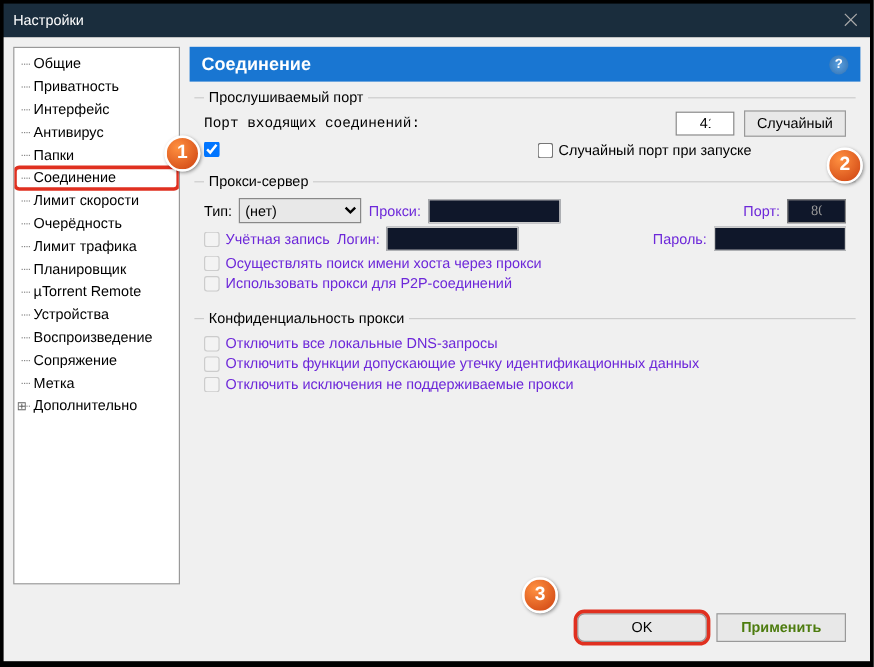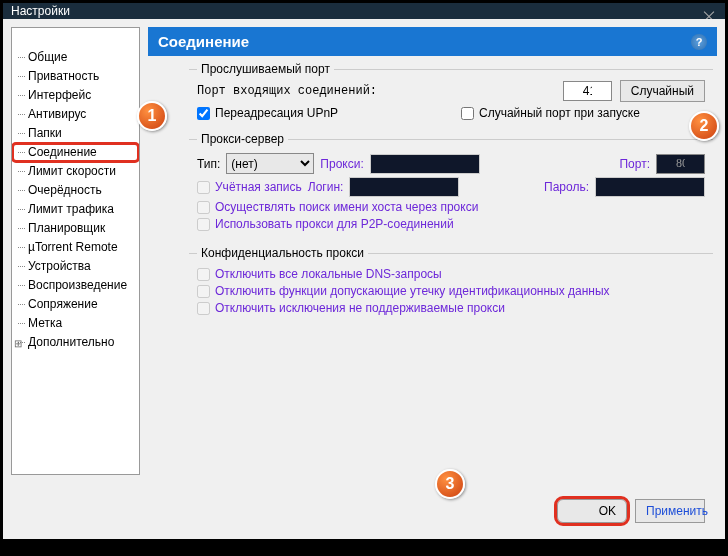--- a/index.html
+++ b/index.html
@@ -1,51 +1,51 @@
 <!DOCTYPE html>
 <html><head>
 <meta charset="utf-8">
 <style>
 * { box-sizing: border-box; margin: 0; padding: 0; }
 body { font-family: "Segoe UI", Tahoma, sans-serif; font-size: 12px; background: #000; width: 728px; height: 556px; overflow: hidden; }
 .window { width: 728px; height: 556px; background: #000; padding: 3px; }
-.titlebar { background: #1a2d3d; color: #fff; height: 16px; display: flex; align-items: center; padding: 0 8px; position: relative; }
+.titlebar { background: #1a2d3d; color: #fff; height: 28px; display: flex; align-items: center; padding: 0 8px; position: relative; }
 .titlebar .title { font-size: 12px; }
 .titlebar .close { position: absolute; right: 8px; top: 5px; width: 16px; height: 16px; cursor: pointer; }
 .titlebar .close::before, .titlebar .close::after { content: ''; position: absolute; width: 14px; height: 1px; background: #aaa; top: 8px; left: 1px; }
 .titlebar .close::before { transform: rotate(45deg); }
 .titlebar .close::after { transform: rotate(-45deg); }
 .content { background: #f0f0f0; display: flex; height: 464px; padding: 8px; gap: 8px; }
-.sidebar { width: 129px; background: #fff; border: 1px solid #999; padding: 20px 0; overflow: hidden; }
+.sidebar { width: 139px; background: #fff; border: 1px solid #999; padding: 4px 0; overflow: hidden; }
 .tree-item { padding: 1px 4px 1px 16px; cursor: pointer; white-space: nowrap; position: relative; font-size: 12px; line-height: 17px; }
 .tree-item::before { content: ''; position: absolute; left: 6px; top: 9px; width: 7px; height: 1px; border-top: 1px dotted #888; }
 .tree-item.selected { outline: 3px solid #e03020; outline-offset: -2px; border-radius: 4px; }
 .tree-item.expandable::after { content: '⊞'; position: absolute; left: 2px; top: 2px; font-size: 10px; color: #666; }
 .main { flex: 1; display: flex; flex-direction: column; gap: 6px; }
 .header { background: #1976d2; color: #fff; padding: 6px 10px; display: flex; align-items: center; justify-content: space-between; }
 .header-title { font-size: 15px; font-weight: 600; }
 .help-icon { width: 16px; height: 16px; border-radius: 50%; background: radial-gradient(#5ba0e0, #3070b0); color: #fff; display: flex; align-items: center; justify-content: center; font-size: 11px; font-weight: bold; }
 .panel { background: #f0f0f0; padding: 0 4px; }
-fieldset { border: 1px solid #ccc; padding: 6px 8px 8px; margin-bottom: 6px; font-size: 12px; margin-left: 37px; }
+fieldset { border: 1px solid #ccc; padding: 6px 8px 8px; margin-bottom: 6px; font-size: 12px; }
 fieldset.flat { border: none; border-top: 1px solid #ccc; padding: 4px 8px 6px; }
 legend { padding: 0 4px; color: #000; }
 .row { display: flex; align-items: center; gap: 6px; margin: 3px 0; }
 .row-split { display: flex; gap: 20px; }
 .row-split > div { flex: 1; }
 label.chk { display: flex; align-items: center; gap: 5px; cursor: pointer; }
 input[type="checkbox"] { width: 13px; height: 13px; }
 input[type="checkbox"]:disabled + span, .disabled { color: #6d28d9; }
 input[type="text"].port { width: 49px; padding: 1px 19px; border: 1px solid #888; text-align: right; font-size: 12px; height: 20px; }
 input[type="text"].field { width: 110px; padding: 1px 3px; border: 1px solid #ccc; background: #fff; font-size: 12px; height: 20px; }
 input[type="text"]:disabled { background: #0f172a; color: #999; font-family: Liberation Serif, serif; }
-select { width: 88px; height: 21px; border: 1px solid #888; background: #e8e8e8; font-size: 12px; }
+select { width: 102px; height: 21px; border: 1px solid #888; background: #e8e8e8; font-size: 12px; }
 button { padding: 2px 10px; height: 22px; border: 1px solid #999; background: #e8e8e8; font-size: 12px; cursor: pointer; }
-button:disabled { color: #1d4ed8; }
+button:disabled { color: #4d7c0f; font-weight: bold; }
 .footer { background: #f0f0f0; height: 56px; display: flex; align-items: center; justify-content: flex-end; gap: 8px; padding: 0 20px; }
-.footer button { width: 70px; height: 24px; text-align: right; }
+.footer button { width: 108px; height: 24px; }
 .callout { position: absolute; width: 30px; height: 30px; border-radius: 50%; background: radial-gradient(circle at 35% 30%, #ff9040, #cc4010); color: #fff; font-weight: bold; font-size: 16px; display: flex; align-items: center; justify-content: center; border: 2px solid #fff; box-shadow: 1px 1px 3px rgba(0,0,0,0.4); z-index: 10; }
 .highlight-box { outline: 3px solid #e03020; border-radius: 6px; }
 .port-label-row { display: flex; align-items: center; gap: 8px; margin-bottom: 4px; }
 .port-label-row .lbl { flex: 1; font-family: Liberation Mono, monospace; }
 .spacer { flex: 1; }
 </style>
 </head>
 <body>
 
 <div class="window">
@@ -85,21 +85,20 @@
           <legend>Прослушиваемый порт</legend>
           <div class="port-label-row">
             <span class="lbl">Порт входящих соединений:</span>
             <input type="text" class="port" value="41963" style="">
             <button>Случайный</button>
           </div>
           <div class="row-split">
             <div>
               <label class="chk">
                   <input type="checkbox" checked="" style="">
-                  <span>Переадресация UPnP</span>
                 </label>
             </div>
             <div>
               <label class="chk">
                   <input type="checkbox" style="">
                   <span>Случайный порт при запуске</span>
                 </label>
             </div>
           </div>
         </fieldset>

